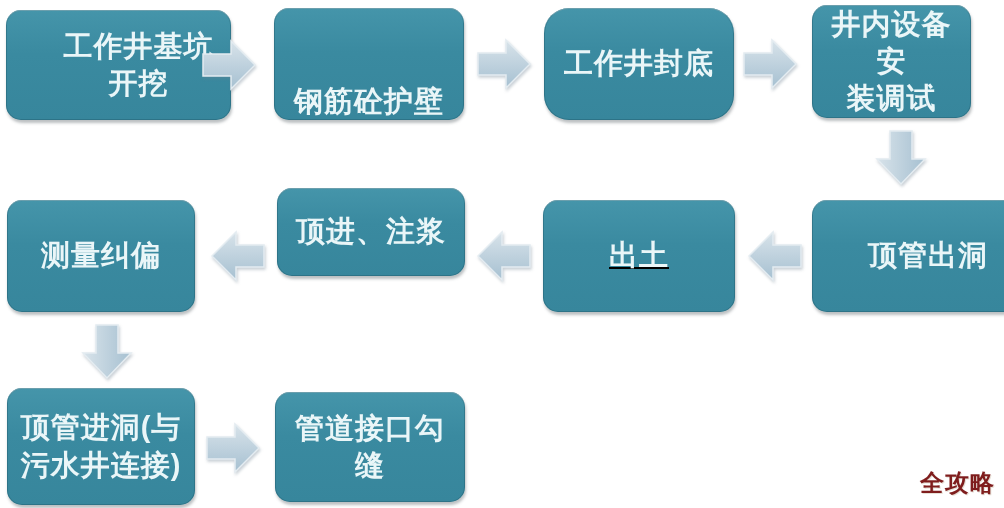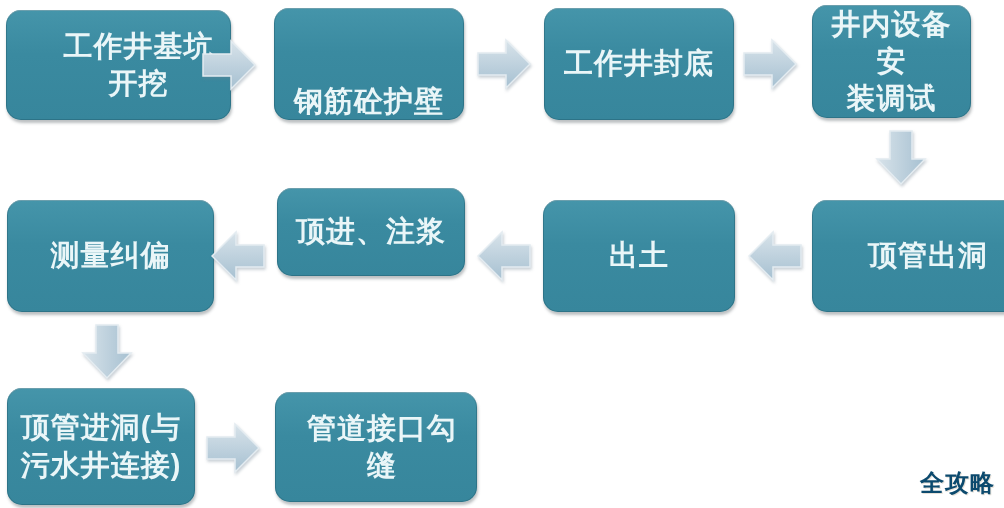--- a/index.html
+++ b/index.html
@@ -19,21 +19,21 @@
   }
   .node-label {
     color:#eaf6f8; font-weight:bold; font-size:29px;
     line-height:1.28; letter-spacing:1px; white-space:pre-line;
     padding:0 6px;
   }
   .arrow { position:absolute; width:auto; height:auto; }
   .arrow svg { display:block; filter:drop-shadow(1px 2px 1.5px rgba(110,130,145,.38)); }
   .watermark {
     position:absolute; right:9px; bottom:9px;
-    color:#0c4a6e; font-weight:bold; font-size:24px;
+    color:#7f1d1d; font-weight:bold; font-size:24px;
     letter-spacing:1px; text-shadow:1px 1px 0 rgba(120,90,40,.18);
   }
 </style>
 </head>
 <body>
 
 <div class="canvas">
 
   <svg width="0" height="0" style="position:absolute" aria-hidden="true">
     <defs>
@@ -48,46 +48,46 @@
     </defs>
   </svg>
 
   <div class="node" style="left:6px; top:10px; width:185px; height:110px;padding-left:40px;">
     <span class="node-label">工作井基坑
 开挖</span>
   </div>
   <div class="node" style="left:274px; top:8px; width:190px; height:112px;align-items:flex-end;">
     <span class="node-label">钢筋砼护壁</span>
   </div>
-  <div class="node" style="left:544px; top:8px; width:190px; height:112px;">
+  <div class="node" style="left:544px; top:8px; width:190px; height:112px;border-radius:25px;">
     <span class="node-label">工作井封底</span>
   </div>
   <div class="node" style="left:812px; top:5px; width:159px; height:113px;">
     <span class="node-label">井内设备安
 装调试</span>
   </div>
 
   <div class="node" style="left:812px; top:200px; width:184px; height:112px;padding-left:24px;">
     <span class="node-label">顶管出洞</span>
   </div>
-  <div class="node" style="left:543px; top:200px; width:192px; height:112px;">
+  <div class="node" style="left:543px; top:200px; width:192px; height:112px;text-decoration:underline;">
     <span class="node-label">出土</span>
   </div>
   <div class="node" style="left:277px; top:188px; width:188px; height:88px;text-align:right;">
     <span class="node-label">顶进、注浆</span>
   </div>
-  <div class="node" style="left:7px; top:200px; width:207px; height:112px;">
+  <div class="node" style="left:7px; top:200px; width:188px; height:112px;">
     <span class="node-label">测量纠偏</span>
   </div>
 
   <div class="node" style="left:7px; top:388px; width:188px; height:117px;text-align:right;">
     <span class="node-label">顶管进洞(与
 污水井连接)</span>
   </div>
-  <div class="node" style="left:275px; top:392px; width:190px; height:110px;padding-left:12px;">
+  <div class="node" style="left:275px; top:392px; width:190px; height:110px;">
     <span class="node-label">管道接口勾
 缝</span>
   </div>
 
   <div class="arrow" style="left:202px; top:39px;">
     <svg width="54" height="52" viewBox="0 0 54 52">
         <path d="M1 15 H29 V2 L53 26 L29 50 V37 H1 Z" fill="url(#gradV)" stroke="#e4ecf1" stroke-width="1.5"></path>
       </svg>
   </div>
   <div class="arrow" style="left:477px; top:38px;">

